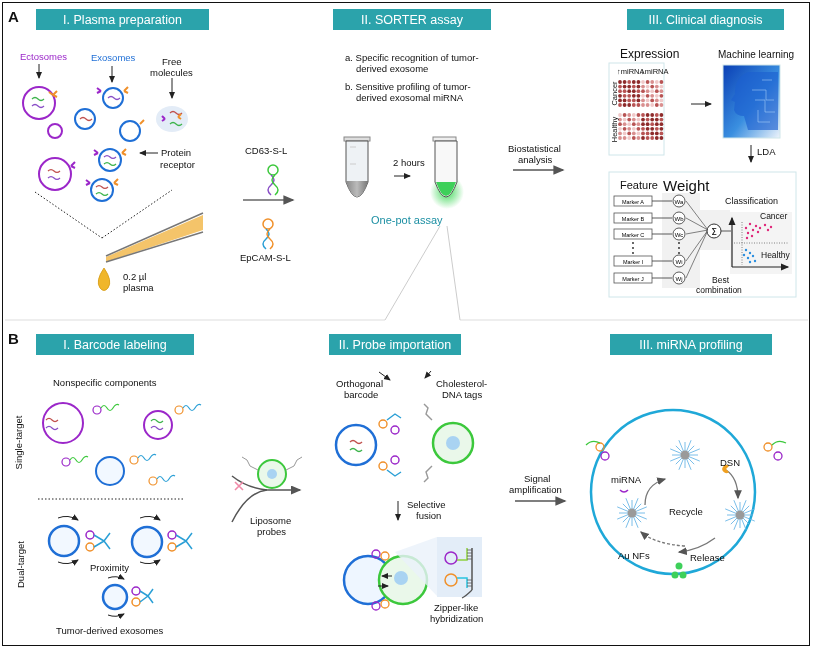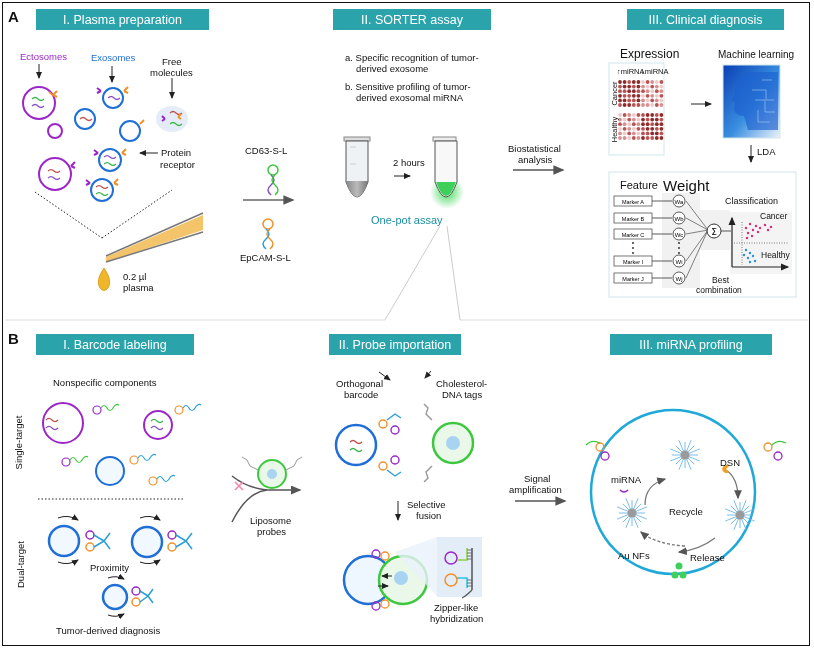--- a/index.html
+++ b/index.html
@@ -608,21 +608,21 @@
 
 <div class="panel-letter" style="left:8px;top:330px">B</div>
 <div class="hdr" style="left:36px;top:334px;width:158px">I. Barcode labeling</div>
 <div class="hdr" style="left:329px;top:334px;width:132px">II. Probe importation</div>
 <div class="hdr" style="left:610px;top:334px;width:162px">III. miRNA profiling</div>
 
 <div class="lbl" style="left:53px;top:377px">Nonspecific components</div>
 <div class="rot" style="left:-8px;top:437px">Single-target</div>
 <div class="rot" style="left:-3px;top:559px">Dual-target</div>
 <div class="lbl" style="left:90px;top:562px">Proximity</div>
-<div class="lbl" style="left:56px;top:625px">Tumor-derived diagnosis</div>
+<div class="lbl" style="left:56px;top:625px">Tumor-derived exosomes</div>
 
 <div class="lbl" style="left:250px;top:515px">Liposome</div>
 <div class="lbl" style="left:257px;top:526px">probes</div>
 
 <div class="lbl" style="left:336px;top:380px;margin-top:-2px">Orthogonal</div>
 <div class="lbl" style="left:344px;top:391px;margin-top:-2px">barcode</div>
 <div class="lbl" style="left:436px;top:380px;margin-top:-2px">Cholesterol-</div>
 <div class="lbl" style="left:442px;top:391px;margin-top:-2px">DNA tags</div>
 <div class="lbl" style="left:407px;top:499px">Selective</div>
 <div class="lbl" style="left:416px;top:510px">fusion</div>

